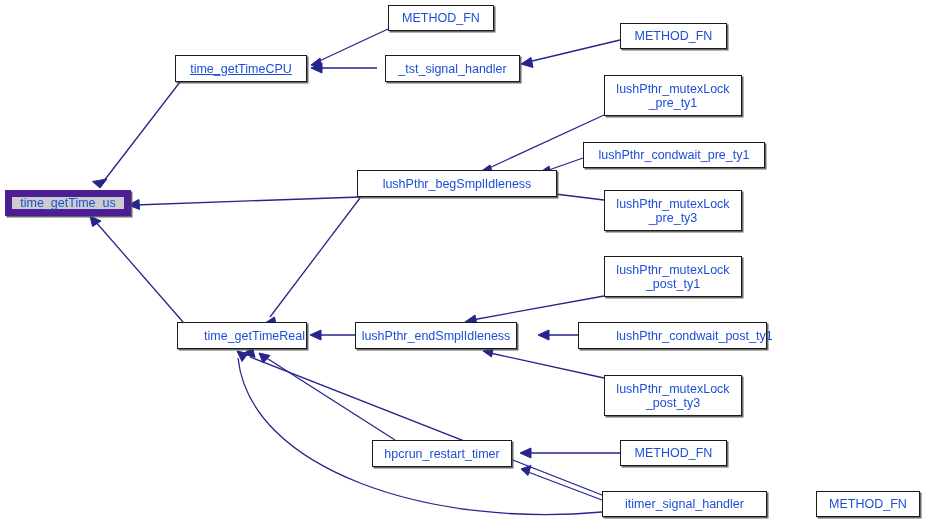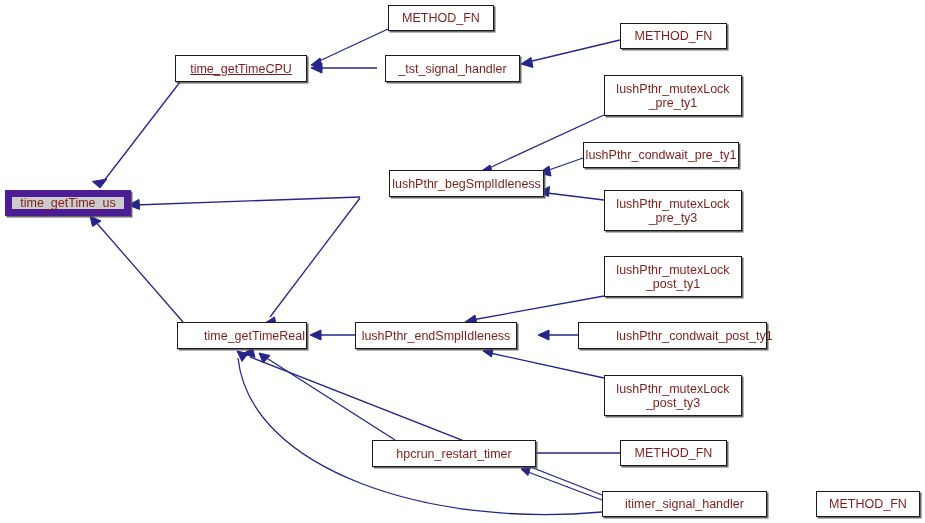--- a/index.html
+++ b/index.html
@@ -23,21 +23,21 @@
     top: 0;
     width: 925px;
     height: 523px;
     pointer-events: none;
   }
   .node {
     position: absolute;
     box-sizing: border-box;
     border: 1px solid #1a1a1a;
     background: #ffffff;
-    color: #7f1d1d;
+    color: #1d4ed8;
     font-size: 12.5px;
     line-height: 14px;
     text-align: center;
     display: flex;
     align-items: center;
     justify-content: center;
     white-space: pre;
     letter-spacing: 0px;
     box-shadow: 1.5px 1.5px 0 0 rgba(80,80,80,0.85);
   }
@@ -97,32 +97,32 @@
         <path d="M 237,351 l 5,10.5 l 6,-8 Z" fill="#25258c" stroke="#25258c" stroke-width="1"></path>
       </g>
   </svg>
 
   <div id="node-layer">
       <div class="node highlight" style="left: 5px; top: 190px; width: 126px; height: 26px;"><span class="label">time_getTime_us</span></div>
       <div class="node" style="left: 175px; top: 55px; width: 132px; height: 27px; text-decoration: underline;"><span class="label">time_getTimeCPU</span></div>
       <div class="node" style="left: 388px; top: 5px; width: 106px; height: 26px;"><span class="label">METHOD_FN</span></div>
       <div class="node" style="left: 385px; top: 55px; width: 135px; height: 27px;"><span class="label">_tst_signal_handler</span></div>
       <div class="node" style="left: 620px; top: 23px; width: 107px; height: 26px;"><span class="label">METHOD_FN</span></div>
-      <div class="node" style="left: 357px; top: 170px; width: 155px; height: 27px; margin-left: 32px;"><span class="label">lushPthr_begSmplIdleness</span></div>
+      <div class="node" style="left: 357px; top: 170px; width: 200px; height: 27px;"><span class="label">lushPthr_begSmplIdleness</span></div>
       <div class="node" style="left: 604px; top: 75px; width: 138px; height: 41px;"><span class="label">lushPthr_mutexLock
 _pre_ty1</span></div>
-      <div class="node" style="left: 583px; top: 142px; width: 156px; height: 26px;"><span class="label">lushPthr_condwait_pre_ty1</span></div>
+      <div class="node" style="left: 583px; top: 142px; width: 182px; height: 26px;"><span class="label">lushPthr_condwait_pre_ty1</span></div>
       <div class="node" style="left: 604px; top: 190px; width: 138px; height: 41px;"><span class="label">lushPthr_mutexLock
 _pre_ty3</span></div>
       <div class="node" style="left: 177px; top: 322px; width: 130px; height: 27px; padding-left: 25px;"><span class="label">time_getTimeReal</span></div>
       <div class="node" style="left: 355px; top: 322px; width: 162px; height: 27px; justify-content: center;"><span class="label">lushPthr_endSmplIdleness</span></div>
       <div class="node" style="left: 604px; top: 256px; width: 138px; height: 41px;"><span class="label">lushPthr_mutexLock
 _post_ty1</span></div>
       <div class="node" style="left: 578px; top: 322px; width: 189px; height: 27px; padding-left: 44px;"><span class="label">lushPthr_condwait_post_ty1</span></div>
       <div class="node" style="left: 604px; top: 375px; width: 138px; height: 41px;"><span class="label">lushPthr_mutexLock
 _post_ty3</span></div>
-      <div class="node" style="left: 372px; top: 440px; width: 164px; height: 27px;"><span class="label">hpcrun_restart_timer</span></div>
+      <div class="node" style="left: 372px; top: 440px; width: 140px; height: 27px;"><span class="label">hpcrun_restart_timer</span></div>
       <div class="node" style="left: 620px; top: 440px; width: 107px; height: 26px;"><span class="label">METHOD_FN</span></div>
       <div class="node" style="left: 602px; top: 491px; width: 165px; height: 26px;"><span class="label">itimer_signal_handler</span></div>
       <div class="node" style="left: 816px; top: 491px; width: 104px; height: 26px;"><span class="label">METHOD_FN</span></div>
     </div>
 
 </div>
 
 </body></html>

